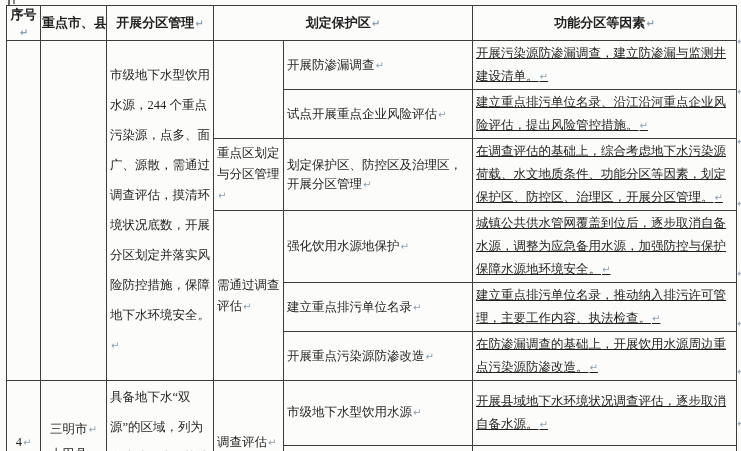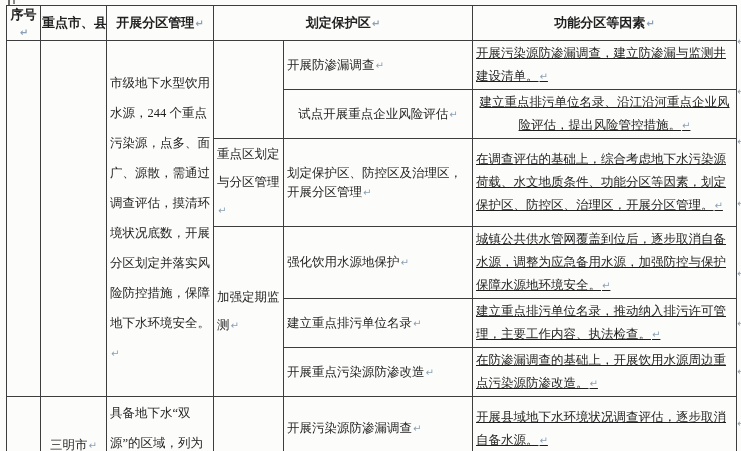--- a/index.html
+++ b/index.html
@@ -22,31 +22,31 @@
     vertical-align:middle;
     overflow:hidden;
     word-break:break-all;
   }
   table.doc th{
     font-size:13px;font-weight:bold;text-align:center;padding:0 1px;
   }
   th.nowrap{white-space:nowrap;}
   tr.hdr{height:28px;}
   tr.r1{height:49px;}
-  tr.r2{height:46px;text-align:center;}
+  tr.r2{height:46px;}
   tr.r3{height:67px;}
   tr.r4{height:70px;}
   tr.r5{height:48px;}
   tr.r6{height:48px;}
   tr.r7{height:51px;}
   tr.r8{height:46px;}
   td.status{vertical-align:top;line-height:30px;padding-top:3px;margin-top:7px;}
   td.content{line-height:23px;text-decoration:underline;}
   td.task{line-height:19px;margin-left:27px;}
-  td.group{line-height:28px;margin-top:10px;}
+  td.group{line-height:21px;margin-top:10px;}
   td.seq, td.city{text-align:center;line-height:24px;}
   .eol{
     font-size:10px;color:#8aa0b5;margin-left:1px;
     font-family:"DejaVu Sans",sans-serif;
   }
   .row-marks span{
     position:absolute;left:737px;width:10px;
     font-size:10px;color:#8aa0b5;
     font-family:"DejaVu Sans",sans-serif;
   }
@@ -91,41 +91,41 @@
       <td class="content"><span>建立重点排污单位名录、沿江沿河重点企业风险评估，提出风险管控措施。</span><span class="eol">↵</span></td>
     </tr>
 
     <tr class="r3">
       <td class="group"><span>重点区划定与分区管理</span><span class="eol">↵</span></td>
       <td class="task"><span>划定保护区、防控区及治理区，开展分区管理</span><span class="eol">↵</span></td>
       <td class="content"><span>在调查评估的基础上，综合考虑地下水污染源荷载、水文地质条件、功能分区等因素，划定保护区、防控区、治理区，开展分区管理。</span><span class="eol">↵</span></td>
     </tr>
 
     <tr class="r4">
-      <td class="group" rowspan="3"><span>加强定期监测</span><span class="eol">↵</span></td>
+      <td class="group" rowspan="3"><span>需通过调查评估</span><span class="eol">↵</span></td>
       <td class="task"><span>强化饮用水源地保护</span><span class="eol">↵</span></td>
       <td class="content"><span>城镇公共供水管网覆盖到位后，逐步取消自备水源，调整为应急备用水源，加强防控与保护保障水源地环境安全。</span><span class="eol">↵</span></td>
     </tr>
 
     <tr class="r5">
       <td class="task"><span>建立重点排污单位名录</span><span class="eol">↵</span></td>
       <td class="content"><span>建立重点排污单位名录，推动纳入排污许可管理，主要工作内容、执法检查。</span><span class="eol">↵</span></td>
     </tr>
 
     <tr class="r6">
       <td class="task"><span>开展重点污染源防渗改造</span><span class="eol">↵</span></td>
       <td class="content"><span>在防渗漏调查的基础上，开展饮用水源周边重点污染源防渗改造。</span><span class="eol">↵</span></td>
     </tr>
 
     <tr class="r7">
       <td class="seq" rowspan="2"><span>4</span><span class="eol">↵</span></td>
       <td class="city" rowspan="2"><span>三明市</span><span class="eol">↵</span><br><span>大田县</span><span class="eol">↵</span></td>
       <td class="status" rowspan="2"><span>具备地下水“双源”的区域，列为全省地下水污染防控重</span></td>
       <td class="group" rowspan="2"><span>调查评估</span><span class="eol">↵</span></td>
-      <td class="task"><span>开展污染源防渗漏调查</span><span class="eol">↵</span></td>
+      <td class="task"><span>市级地下水型饮用水源</span><span class="eol">↵</span></td>
       <td class="content"><span>开展县域地下水环境状况调查评估，逐步取消自备水源。</span><span class="eol">↵</span></td>
     </tr>
 
     <tr class="r8">
       <td class="task"><span>开展重点污染源调查</span><span class="eol">↵</span></td>
       <td class="content"><span>开展危险废物处置场等重点污染源调查评估，</span></td>
     </tr>
   </tbody>
     </table>
 

